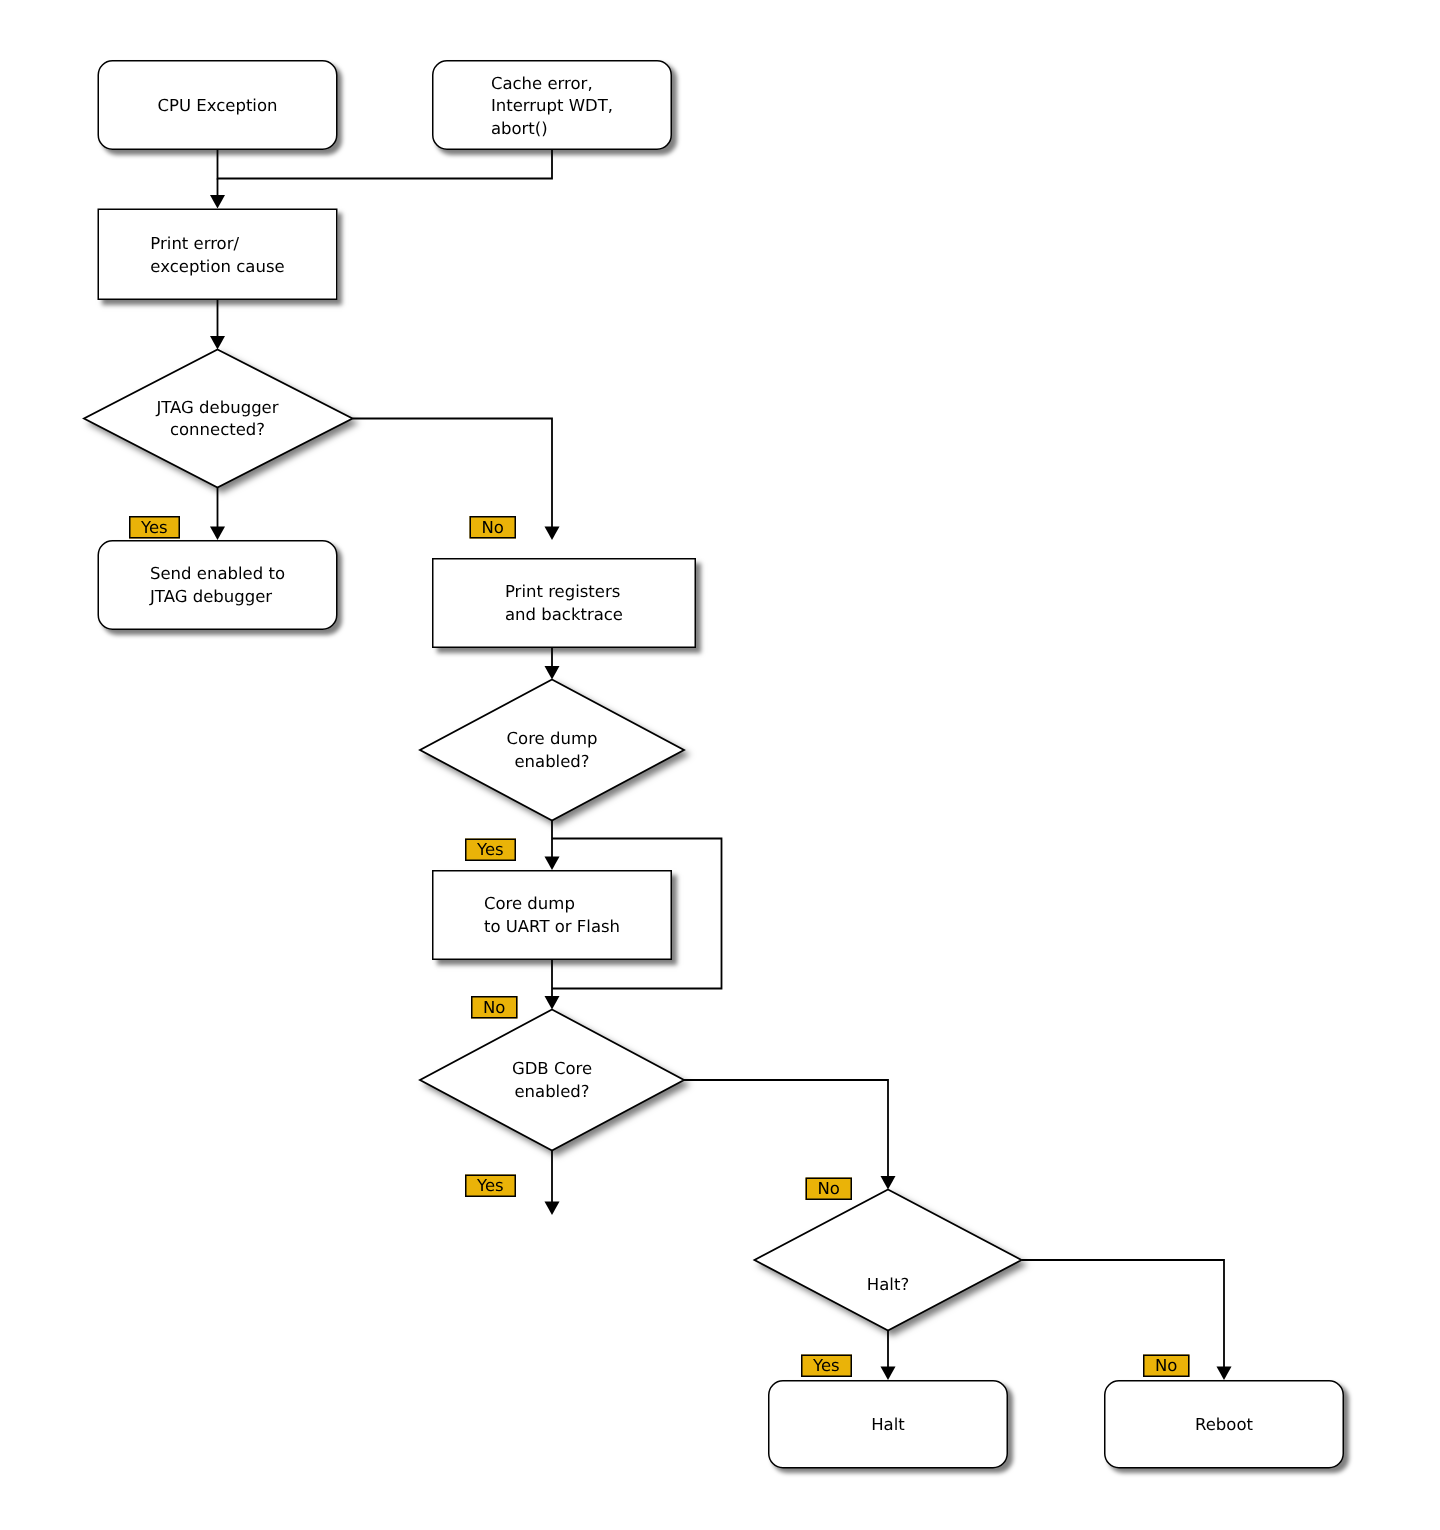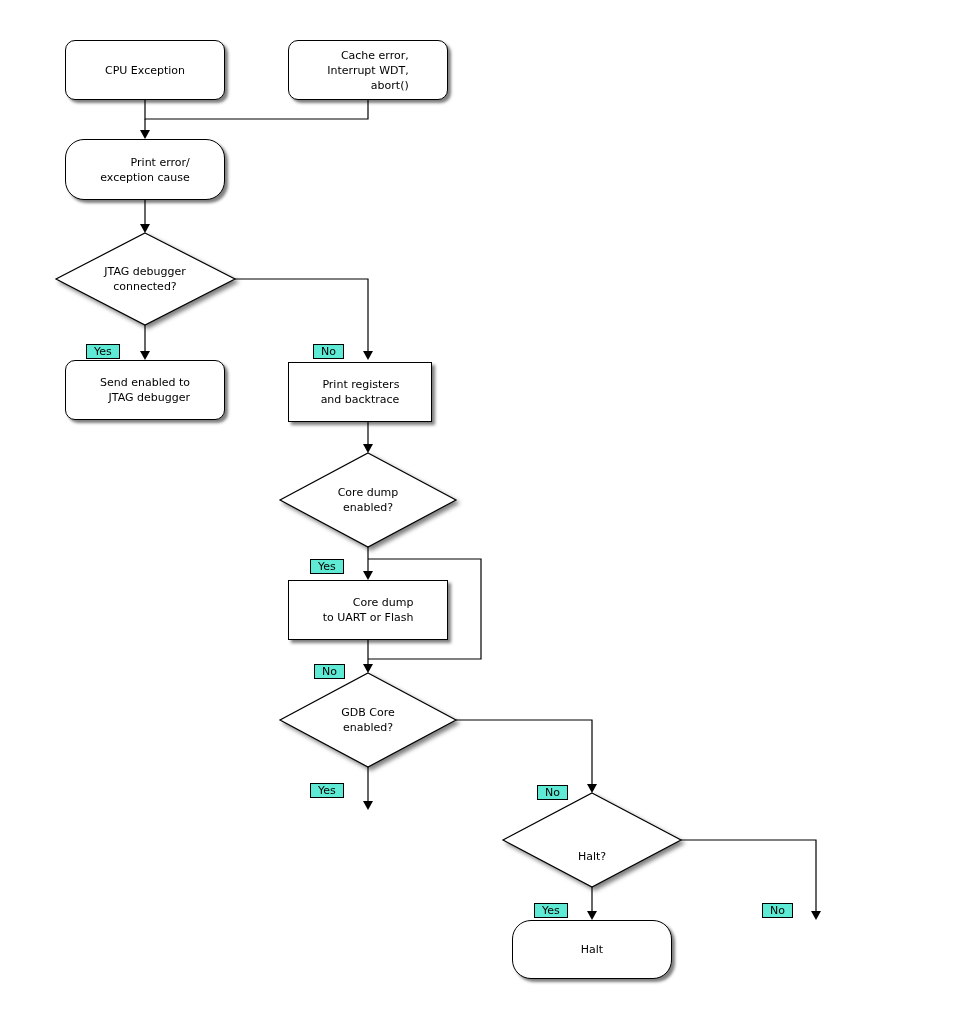--- a/index.html
+++ b/index.html
@@ -37,59 +37,59 @@
   }
   .node {
     position: absolute;
     box-sizing: border-box;
     background: #ffffff;
     border: 1px solid #000000;
     box-shadow: 3px 3px 3px rgba(0,0,0,0.50);
     display: flex;
     align-items: center;
     justify-content: center;
-    text-align: right;
+    text-align: left;
     font-size: 11px;
     line-height: 15px;
     white-space: pre-line;
   }
   .rounded { border-radius: 10px; }
   .dlabel {
     position: absolute;
     display: flex;
     align-items: center;
     justify-content: center;
     text-align: center;
     font-size: 11px;
     line-height: 15px;
     white-space: pre-line;
   }
   .elabel {
     position: absolute;
     box-sizing: border-box;
-    background: #5eead4;
+    background: #eab308;
     border: 1px solid #000000;
     font-size: 11px;
     line-height: 13px;
     padding: 0 7px;
     display: flex;
     align-items: center;
     justify-content: center;
     height: 15px;
   }
 
   
   #n-cpu            { left: 65px;  top: 40px;  width: 160px; height: 60px; }
   #n-cache          { left: 288px; top: 40px;  width: 160px; height: 60px; }
-  #n-print-error    { left: 65px;  top: 139px; width: 160px; height: 61px; border-radius: 19px; }
+  #n-print-error    { left: 65px;  top: 139px; width: 160px; height: 61px; }
   #n-send-signal    { left: 65px;  top: 360px; width: 160px; height: 60px; }
-  #n-print-regs     { left: 288px; top: 362px; width: 144px; height: 60px; }
+  #n-print-regs     { left: 288px; top: 372px; width: 176px; height: 60px; }
   #n-core-dump      { left: 288px; top: 580px; width: 160px; height: 60px; }
   #n-start-gdb      { left: 288px; top: 810px; width: 160px; height: 60px; }
-  #n-halt           { left: 512px; top: 920px; width: 160px; height: 59px; border-radius: 19px; }
+  #n-halt           { left: 512px; top: 920px; width: 160px; height: 59px; }
   #n-reboot         { left: 736px; top: 920px; width: 160px; height: 59px; }
 
   
   #d-jtag           { left: 65px;  top: 249px; width: 160px; height: 60px; }
   #d-coredump       { left: 288px; top: 470px; width: 160px; height: 60px; }
   #d-gdb            { left: 288px; top: 690px; width: 160px; height: 60px; }
   #d-halt           { left: 512px; top: 826px; width: 160px; height: 60px; }
 
   
   #l-jtag-yes  { left: 86px;  top: 344px; }
@@ -146,20 +146,21 @@
 abort()</div>
   <div class="node" id="n-print-error">Print error/
 exception cause</div>
   <div class="node rounded" id="n-send-signal">Send enabled to
 JTAG debugger</div>
   <div class="node" id="n-print-regs">Print registers
 and backtrace</div>
   <div class="node" id="n-core-dump">Core dump
 to UART or Flash</div>
   <div class="node rounded" id="n-halt">Halt</div>
+  <div class="node rounded" id="n-reboot">Reboot</div>
 
   <div class="dlabel" id="d-jtag">JTAG debugger
 connected?</div>
   <div class="dlabel" id="d-coredump">Core dump
 enabled?</div>
   <div class="dlabel" id="d-gdb">GDB Core
 enabled?</div>
   <div class="dlabel" id="d-halt">Halt?</div>
 
   <div class="elabel" id="l-jtag-yes">Yes</div>

